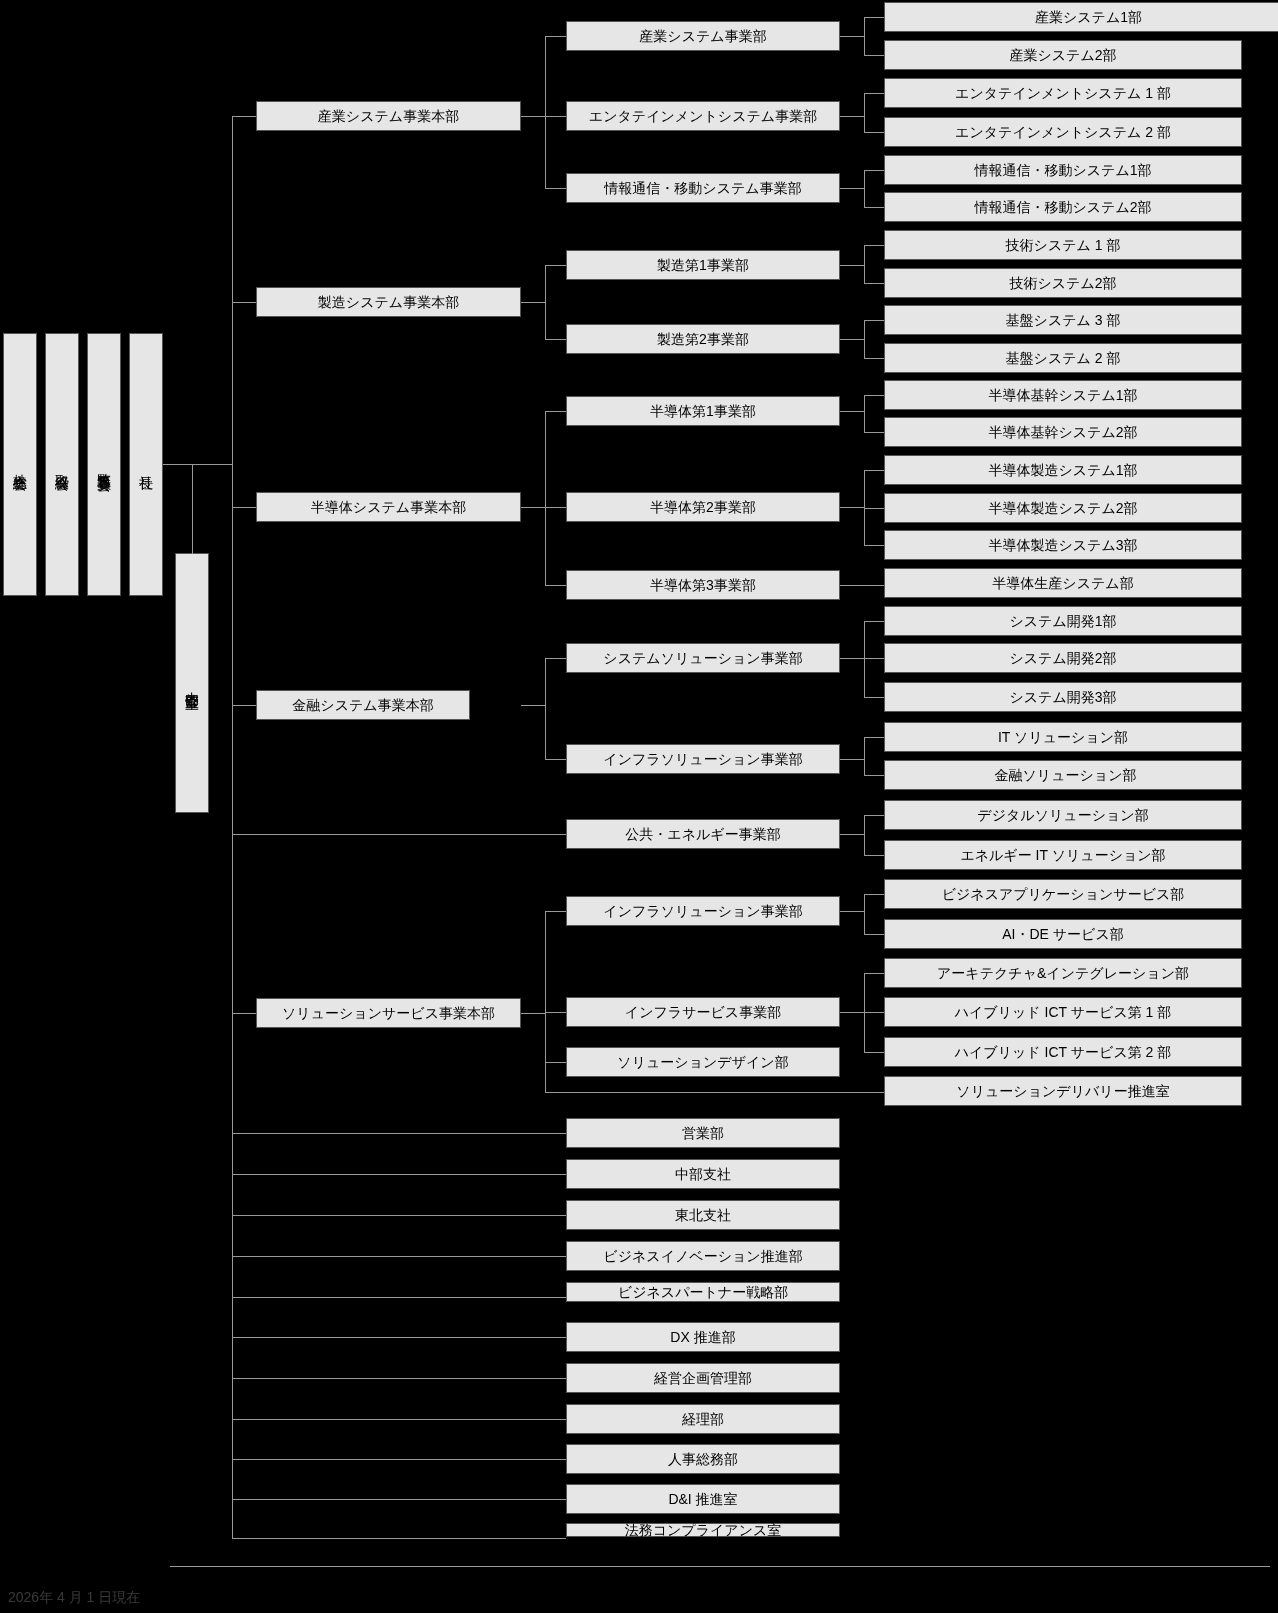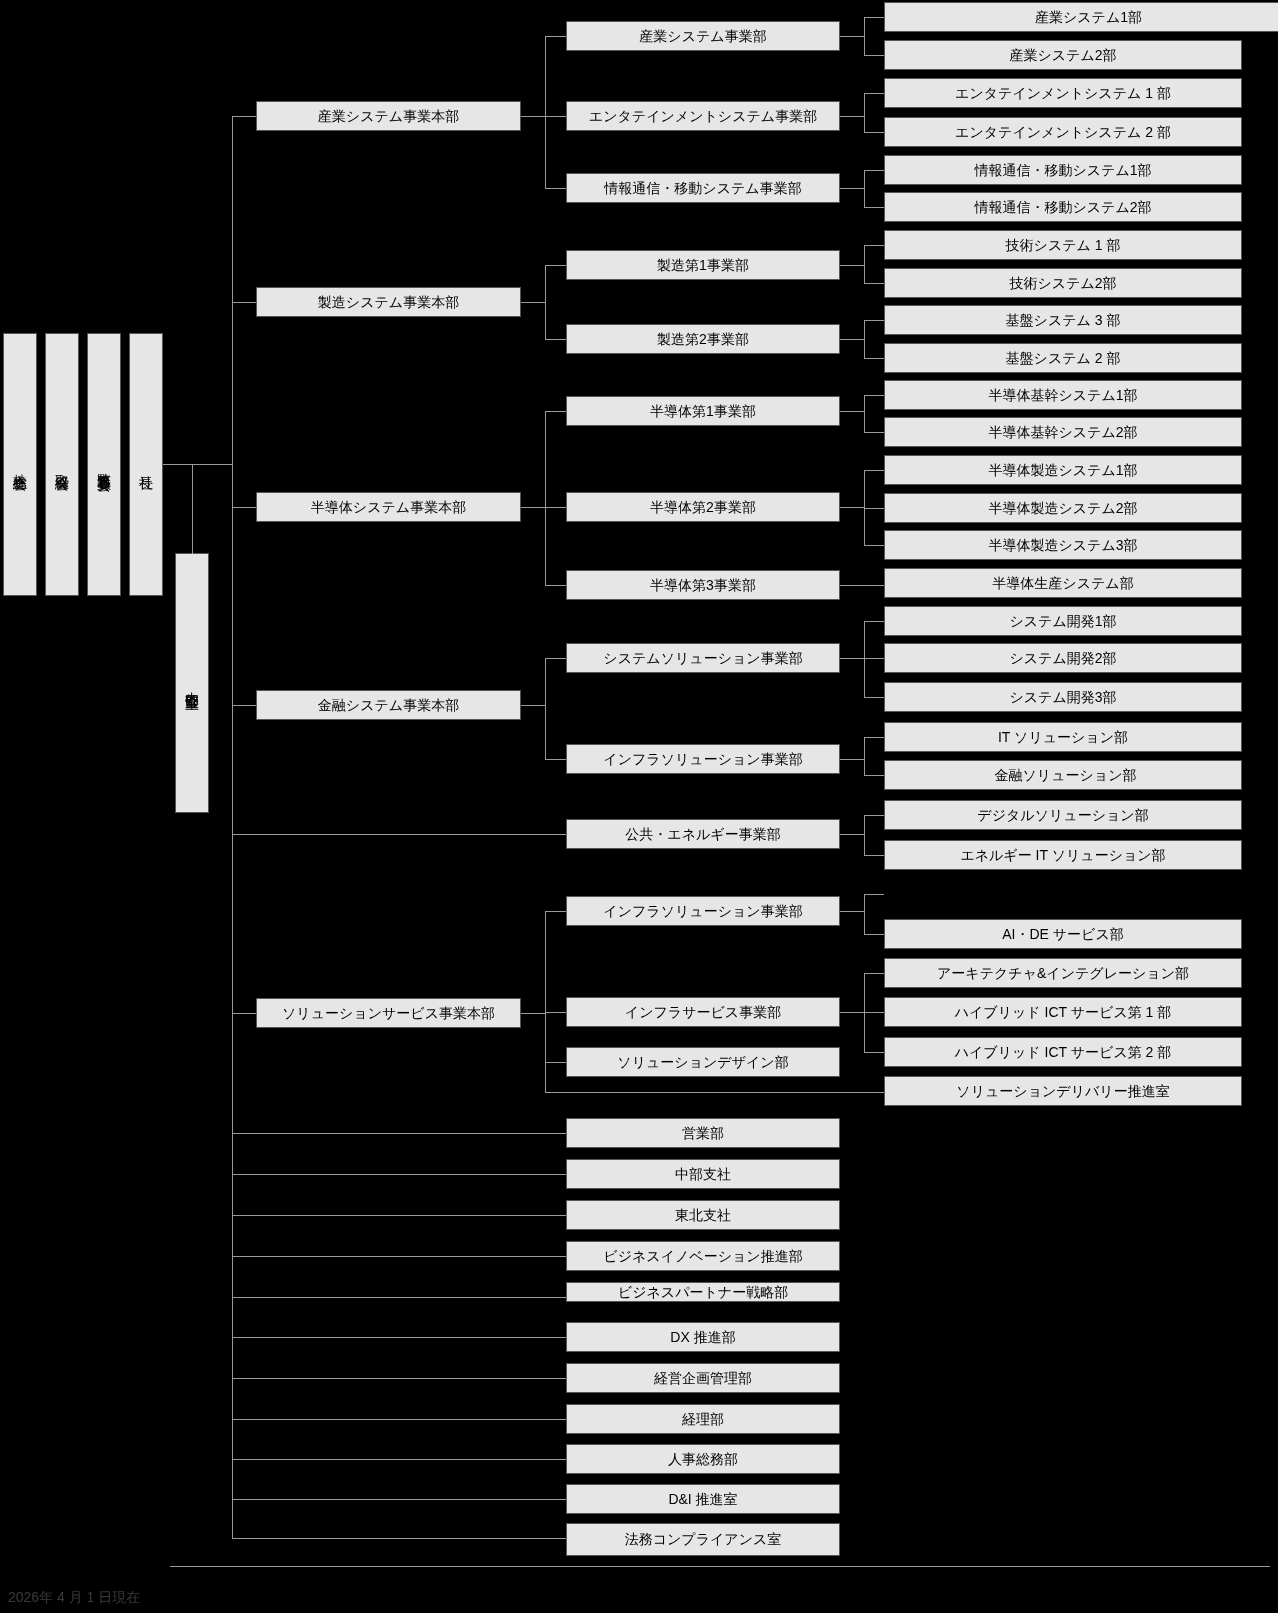--- a/index.html
+++ b/index.html
@@ -64,21 +64,21 @@
 
   <div class="box" style="left:256px;top:101px;width:265px;height:30px;">
       <span>産業システム事業本部</span>
     </div>
   <div class="box" style="left:256px;top:287px;width:265px;height:30px;">
       <span>製造システム事業本部</span>
     </div>
   <div class="box" style="left:256px;top:492px;width:265px;height:30px;">
       <span>半導体システム事業本部</span>
     </div>
-  <div class="box" style="left:256px;top:690px;width:265px;height:30px;">
+  <div class="box" style="left:256px;top:690px;width:214px;height:30px;">
       <span>金融システム事業本部</span>
     </div>
   <div class="box" style="left:256px;top:998px;width:265px;height:30px;">
       <span>ソリューションサービス事業本部</span>
     </div>
 
   <div class="line hl" style="left:232px;top:116px;width:24px;"></div>
   <div class="line hl" style="left:232px;top:302px;width:24px;"></div>
   <div class="line hl" style="left:232px;top:507px;width:24px;"></div>
   <div class="line hl" style="left:232px;top:705px;width:24px;"></div>
@@ -220,20 +220,23 @@
     </div>
   <div class="box" style="left:884px;top:760px;width:358px;height:30px;padding-left:9px;">
       <span>金融ソリューション部</span>
     </div>
   <div class="box" style="left:884px;top:800px;width:358px;height:30px;">
       <span>デジタルソリューション部</span>
     </div>
   <div class="box" style="left:884px;top:840px;width:358px;height:30px;">
       <span>エネルギー IT ソリューション部</span>
     </div>
+  <div class="box" style="left:884px;top:879px;width:358px;height:30px;">
+      <span>ビジネスアプリケーションサービス部</span>
+    </div>
   <div class="box" style="left:884px;top:919px;width:358px;height:30px;">
       <span>AI・DE サービス部</span>
     </div>
   <div class="box" style="left:884px;top:958px;width:358px;height:30px;">
       <span>アーキテクチャ&amp;インテグレーション部</span>
     </div>
   <div class="box" style="left:884px;top:997px;width:358px;height:30px;">
       <span>ハイブリッド ICT サービス第 1 部</span>
     </div>
   <div class="box" style="left:884px;top:1037px;width:358px;height:30px;">
@@ -331,21 +334,21 @@
     </div>
   <div class="box" style="left:566px;top:1404px;width:274px;height:30px;">
       <span>経理部</span>
     </div>
   <div class="box" style="left:566px;top:1444px;width:274px;height:30px;">
       <span>人事総務部</span>
     </div>
   <div class="box" style="left:566px;top:1484px;width:274px;height:30px;">
       <span>D&amp;I 推進室</span>
     </div>
-  <div class="box" style="left:566px;top:1523px;width:274px;height:33px;">
+  <div class="box" style="left:566px;top:1523px;width:274px;height:14px;">
       <span>法務コンプライアンス室</span>
     </div>
 
   <div class="line hl" style="left:232px;top:1133px;width:334px;"></div>
   <div class="line hl" style="left:232px;top:1174px;width:334px;"></div>
   <div class="line hl" style="left:232px;top:1215px;width:334px;"></div>
   <div class="line hl" style="left:232px;top:1256px;width:334px;"></div>
   <div class="line hl" style="left:232px;top:1297px;width:334px;"></div>
   <div class="line hl" style="left:232px;top:1337px;width:334px;"></div>
   <div class="line hl" style="left:232px;top:1378px;width:334px;"></div>

